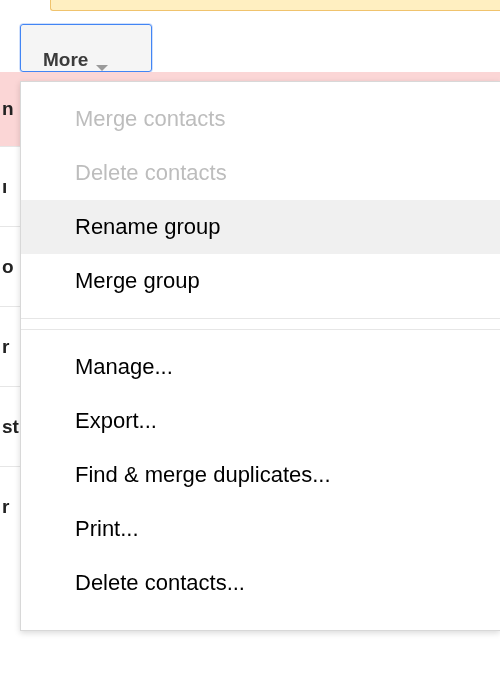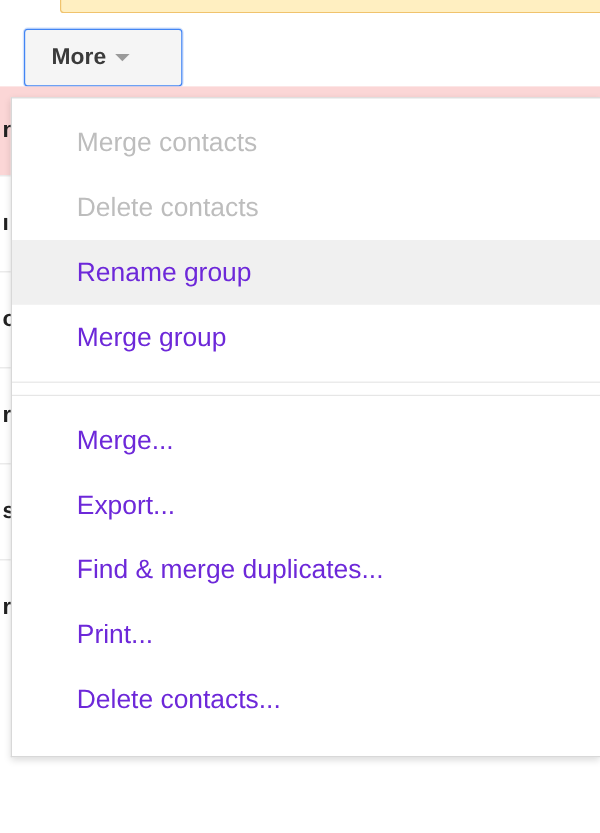--- a/index.html
+++ b/index.html
@@ -33,21 +33,21 @@
     left: 20px;
     top: 24px;
     height: 48px;
     width: 132px;
     background: #f5f5f5;
     border: 1px solid #4285f4;
     outline: 1px solid rgba(66,133,244,0.25);
     border-radius: 3px;
     box-sizing: border-box;
     display: flex;
-    align-items: center;
+    align-items: flex-end;
     padding-left: 22px;
     font-size: 19px;
     font-weight: 700;
     color: #3b3b3b;
     user-select: none;
     cursor: pointer;
   }
   .more-btn .caret {
     margin-left: 8px;
     width: 0;
@@ -92,35 +92,35 @@
     font-weight: 400;
     font-size: 20px;
   }
   .bg-row.highlight {
     background: #fbd6d6;
   }
 
   
   .menu {
     position: absolute;
-    left: 9px;
+    left: 20px;
     top: 81px;
     right: 0;
     background: #ffffff;
     border: 1px solid #d8d8d8;
     border-right: none;
     box-shadow: 0 2px 6px rgba(0,0,0,0.15);
     box-sizing: border-box;
     padding-top: 10px;
     padding-bottom: 20px;
     z-index: 10;
   }
   .menu-item {
     font-size: 22px;
-    color: #6d28d9;
+    color: #000000;
     padding: 14px 0 14px 54px;
     line-height: 26px;
     cursor: pointer;
     white-space: nowrap;
   }
   .menu-item.disabled {
     color: #bdbdbd;
     cursor: default;
   }
   .menu-item.hover {
@@ -163,18 +163,18 @@
   </div>
 </div>
 
 <div class="menu">
   <div class="menu-item disabled">Merge contacts</div>
   <div class="menu-item disabled">Delete contacts</div>
   <div class="menu-item hover">Rename group</div>
   <div class="menu-item">Merge group</div>
   <div class="menu-sep"></div>
   <div class="menu-sep"></div>
-  <div class="menu-item">Merge...</div>
+  <div class="menu-item">Manage...</div>
   <div class="menu-item">Export...</div>
   <div class="menu-item">Find &amp; merge duplicates...</div>
   <div class="menu-item">Print...</div>
   <div class="menu-item">Delete contacts...</div>
 </div>
 
 </body></html>

